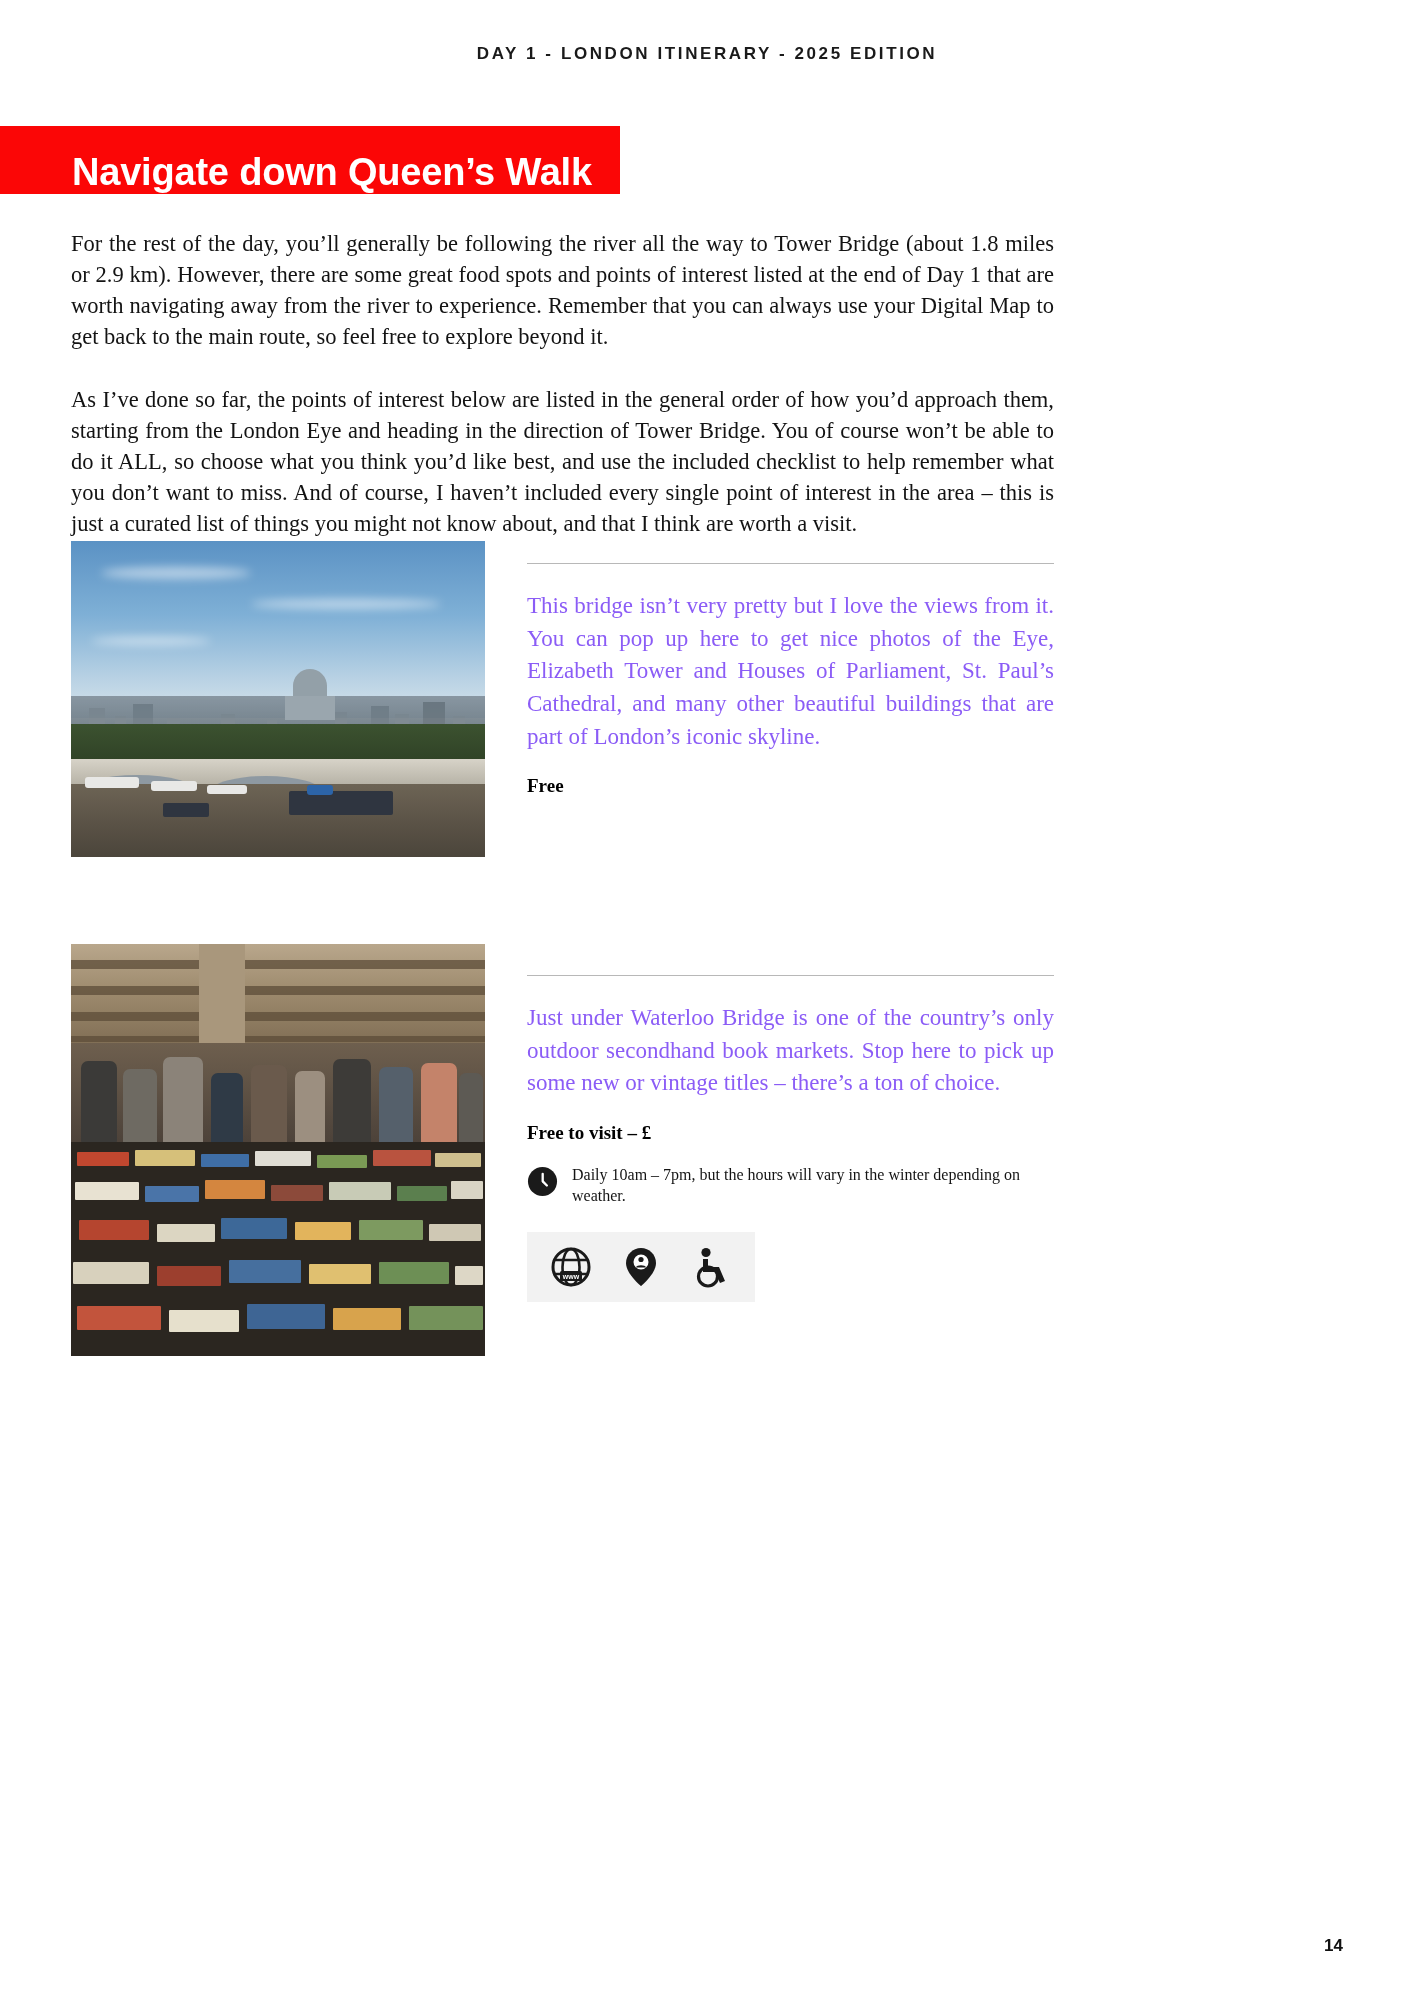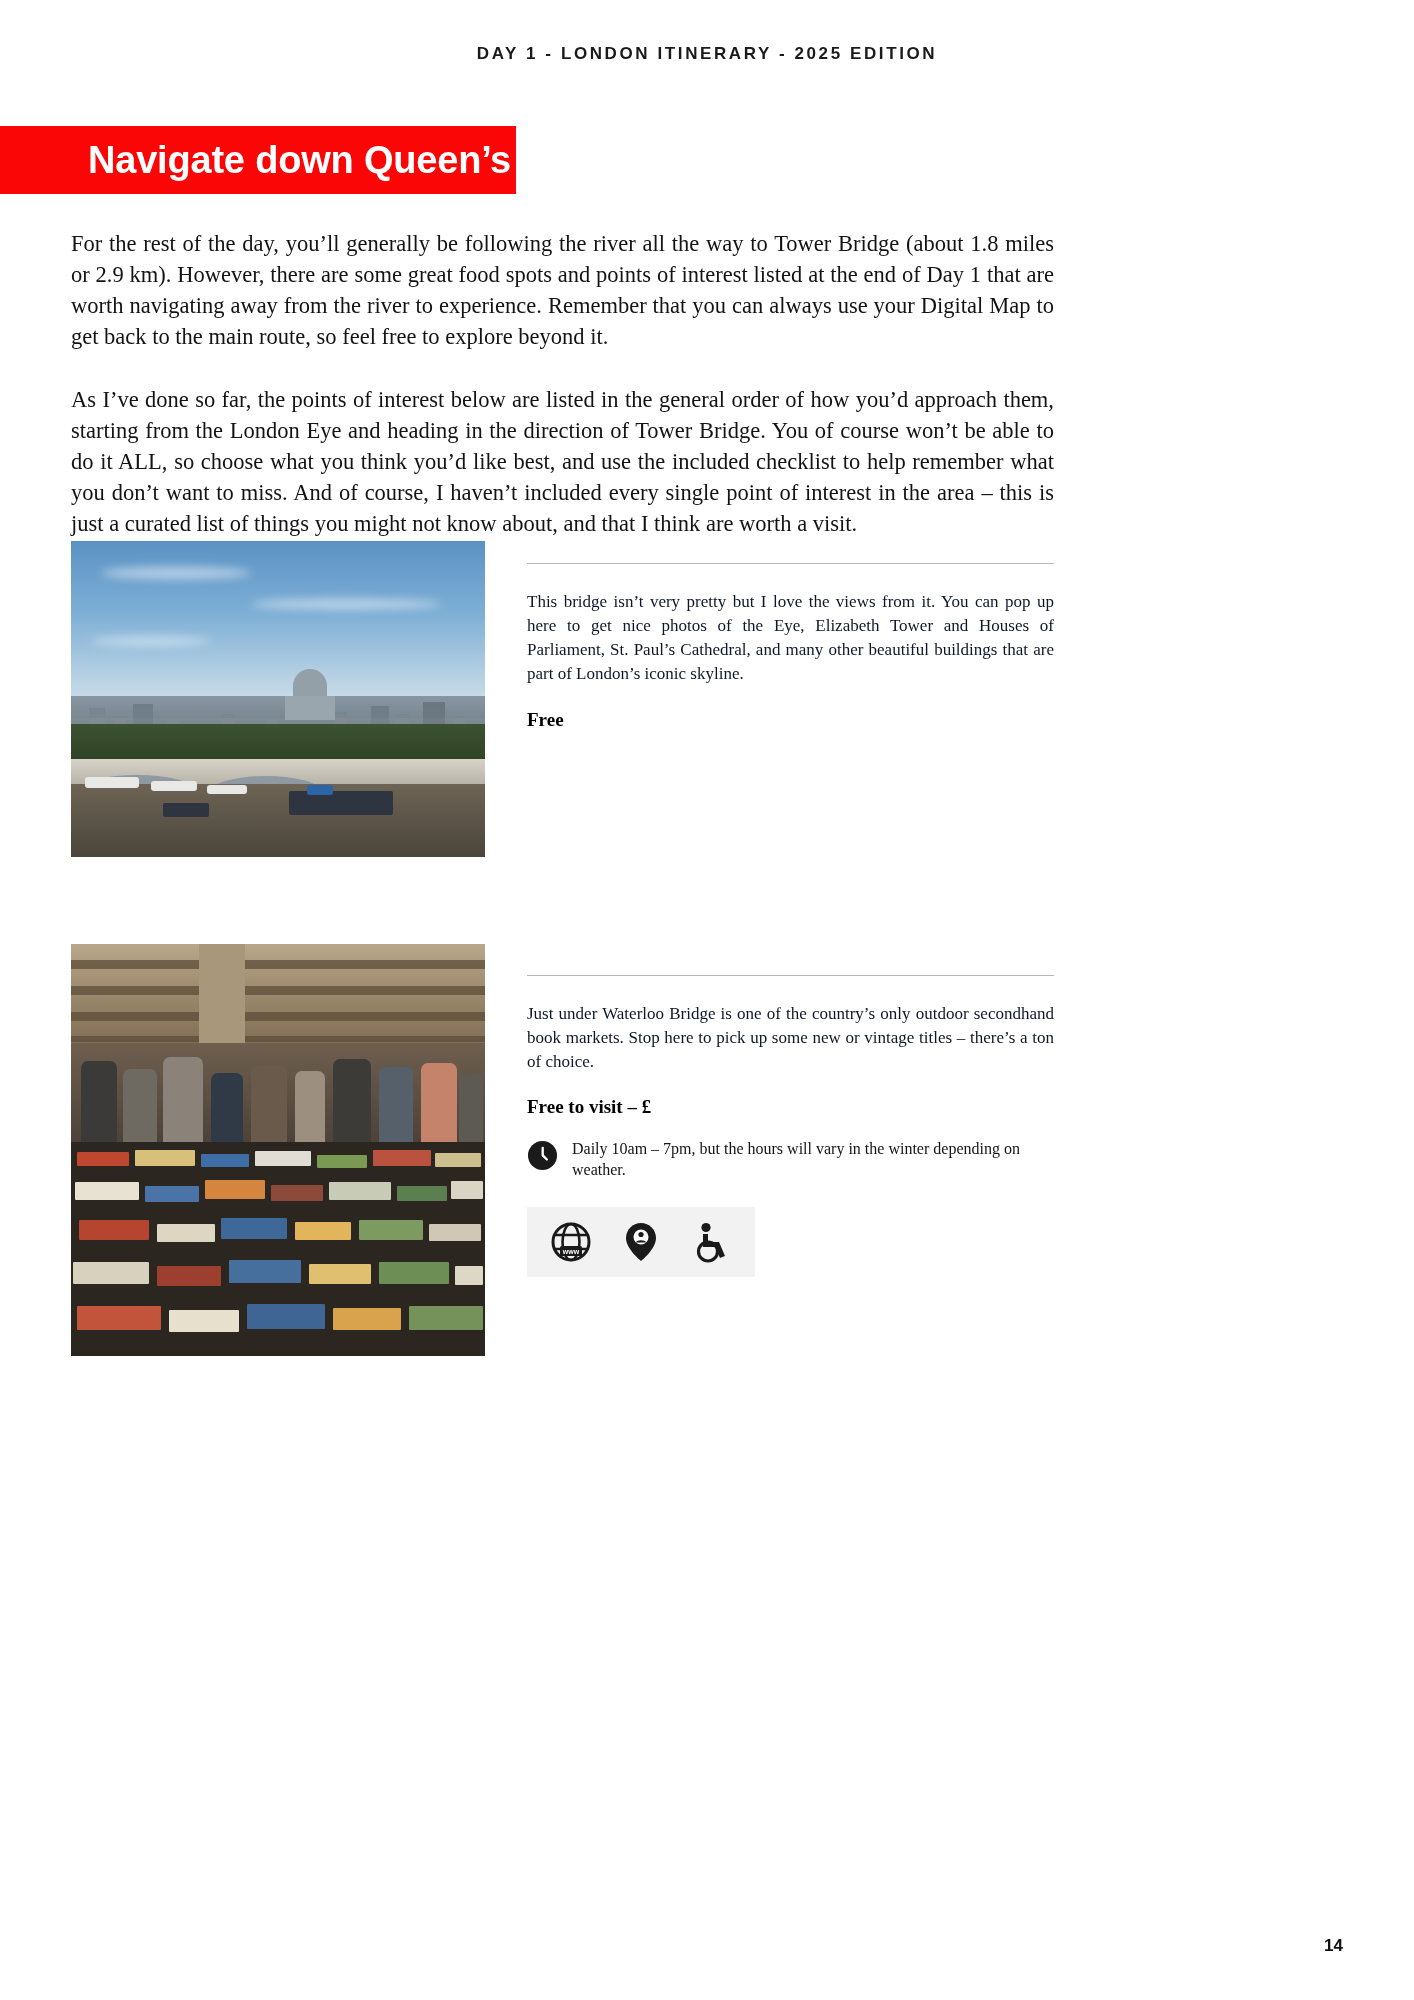--- a/index.html
+++ b/index.html
@@ -26,26 +26,25 @@
     font-weight: 700;
     letter-spacing: 2.6px;
     color: #1a1a1a;
   }
 
   
   .title-banner {
     position: absolute;
     top: 126px;
     left: 0;
-    width: 516px;
+    width: 620px;
     height: 68px;
     background: #fb0606;
     display: flex;
-    align-items: center;
-    padding-left: 16px;
+    align-items: flex-end;
   }
   .title-banner-text {
     font-family: "Liberation Sans", sans-serif;
     font-size: 38px;
     font-weight: 700;
     color: #ffffff;
     padding-left: 72px;
     letter-spacing: -0.2px;
     white-space: nowrap;
   }
@@ -104,25 +103,25 @@
     letter-spacing: -0.3px;
     line-height: 1.1;
   }
   .poi-rule {
     border: 0;
     border-top: 1px solid #b8b8b8;
     margin: 0 0 26px 0;
     width: 100%;
   }
   .poi-desc {
-    font-size: 17px;
+    font-size: 23px;
     line-height: 1.42;
     text-align: justify;
     margin: 0 0 22px 0;
-    color: #0f172a;
+    color: #8b5cf6;
   }
   .poi-price {
     font-size: 19px;
     font-weight: 700;
     margin: 0 0 20px 0;
     color: #000000;
   }
 
   
   .hours-row {

